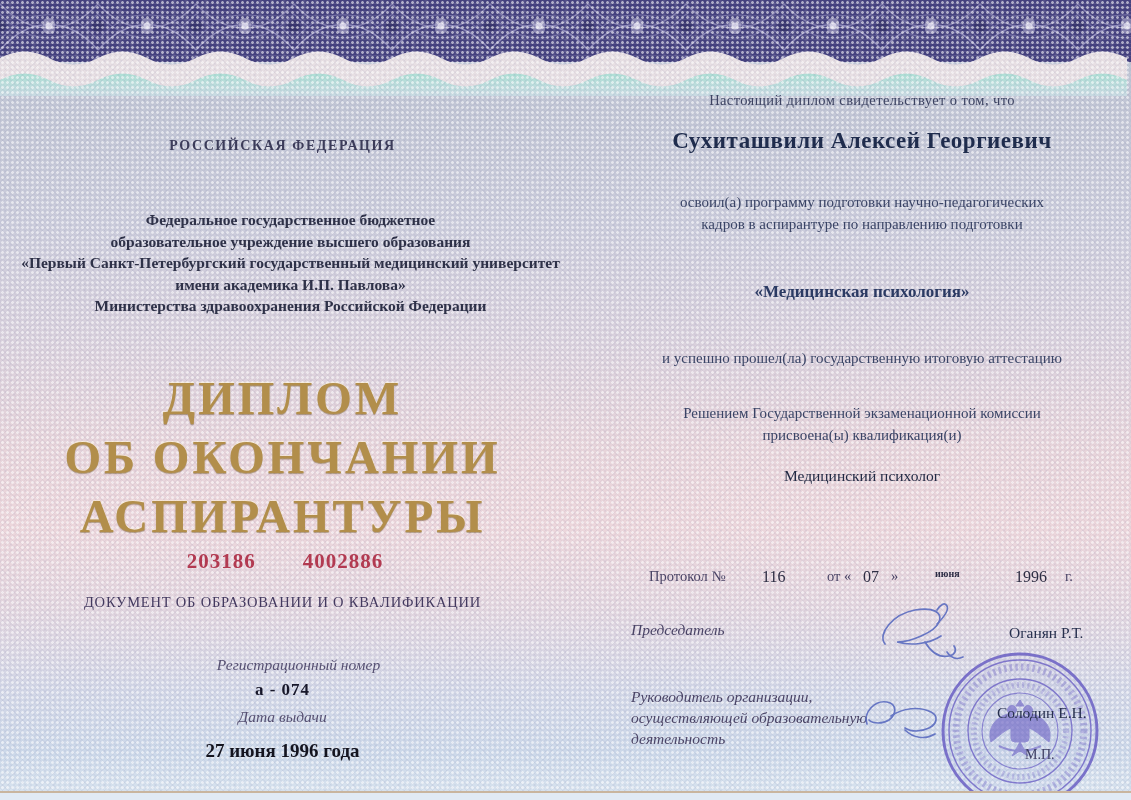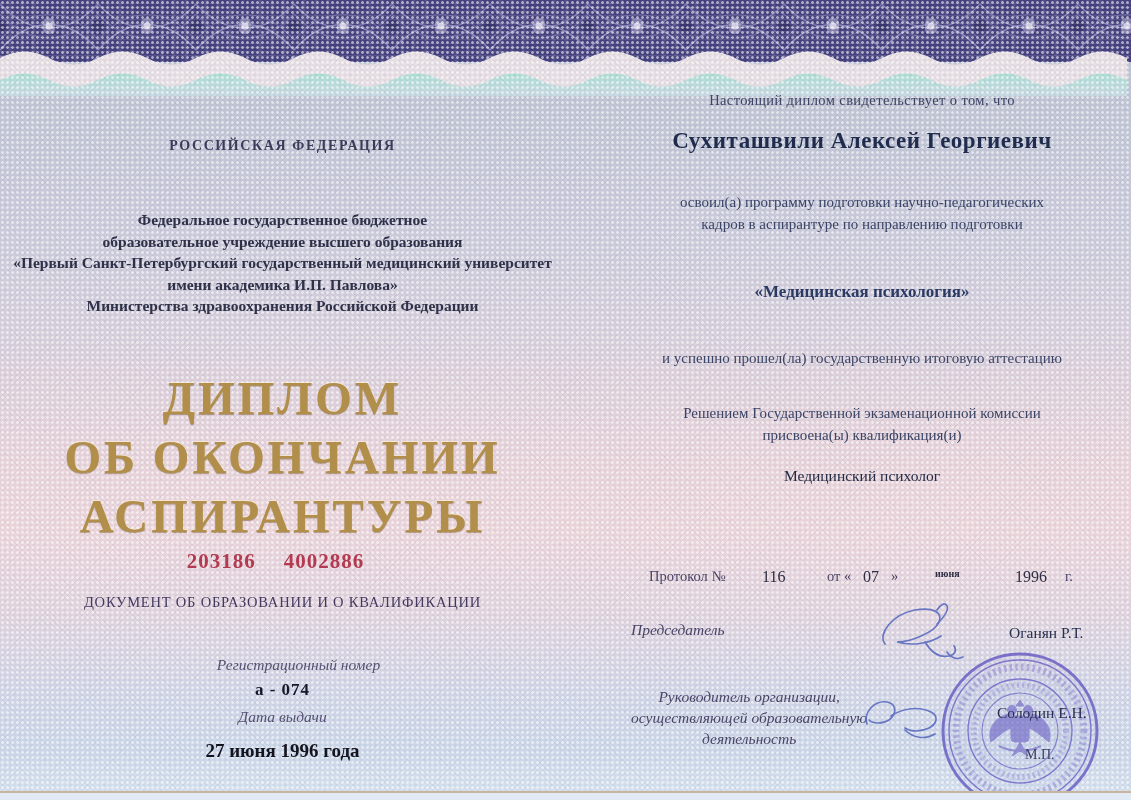--- a/index.html
+++ b/index.html
@@ -36,21 +36,21 @@
   }
   .bottom-strip{
     position:absolute;left:0;bottom:0;width:1131px;height:7px;
     background:#e1eaf4;border-top:2px solid #c9b59e;
   }
   .page{position:absolute;top:0;height:800px;}
   .page-left{left:0;width:565px;}
   .page-right{left:579px;width:566px;text-decoration:underline;}
   .c{position:absolute;left:0;width:100%;text-align:center;}
   .country{top:138px;font-size:14px;letter-spacing:1.6px;color:#3c3c5a;font-weight:600;}
-  .institution{top:209px;font-size:15.5px;line-height:21.5px;font-weight:700;color:#2e3148;}
+  .institution{top:209px;font-size:15.5px;line-height:21.5px;font-weight:700;color:#2e3148;padding-left:8px;}
   .gold-title{
     top:369px;font-size:47px;line-height:59px;font-weight:700;letter-spacing:3px;
     color:#b28e4b;
     text-shadow:0 1px 1px rgba(96,64,14,.45), 0 -1px 1px rgba(255,246,216,.55);
   }
   .serial{top:549px;font-size:21px;font-weight:700;color:#b23a51;letter-spacing:1px;}
   .serial span{margin:0 21px;}
   .doc-type{top:594px;font-size:14.5px;font-weight:400;letter-spacing:.8px;color:#43395f;}
   .reg-label{top:656px;font-size:15.5px;font-style:italic;color:#565072;padding-left:16px;}
   .reg-num{top:680px;font-size:17px;font-weight:700;color:#17172a;letter-spacing:1px;}
@@ -68,21 +68,21 @@
   .p-label{left:70px;}
   .p-num{left:183px;font-size:16px;color:#2e2e44;}
   .p-from{left:248px;}
   .p-day{left:284px;font-size:16px;color:#2e2e44;}
   .p-close{left:312px;}
   .p-month{left:356px;font-weight:700;color:#2c2c44;font-size:10px;}
   .p-year{left:436px;font-size:16px;color:#2e2e44;}
   .p-g{left:486px;}
   .sig-label{position:absolute;font-size:15.5px;font-style:italic;color:#4a4466;}
   .chair-label{left:52px;top:621px;}
-  .head-label{left:52px;top:686px;line-height:21px;text-align:center;}
+  .head-label{left:52px;top:686px;line-height:21px;}
   .name{position:absolute;font-size:15.5px;color:#27304e;white-space:nowrap;}
   .chair-name{left:430px;top:624px;}
   .head-name{left:418px;top:704px;}
   .mp{position:absolute;left:446px;top:747px;font-size:14px;color:#3e3e63;}
   .sig{position:absolute;}
   .sig1{left:288px;top:598px;}
   .sig2{left:282px;top:694px;}
   .stamp{position:absolute;left:360px;top:650px;}
 </style>
 </head>
@@ -129,21 +129,21 @@
       <div>Министерства здравоохранения Российской Федерации</div>
     </div>
 
     <div class="c gold-title">
       <div>ДИПЛОМ</div>
       <div>ОБ ОКОНЧАНИИ</div>
       <div>АСПИРАНТУРЫ</div>
     </div>
 
     <div class="c serial">
-      <span style="margin: 0px 7px;">203186</span><span style="margin: 0px 21px;">4002886</span>
+      <span style="margin: 0px 26px;">203186</span><span style="margin: 0px 21px;">4002886</span>
     </div>
 
     <div class="c doc-type">ДОКУМЕНТ ОБ ОБРАЗОВАНИИ И О КВАЛИФИКАЦИИ</div>
 
     <div class="c reg-label">Регистрационный номер</div>
     <div class="c reg-num">а - 074</div>
 
     <div class="c date-label">Дата выдачи</div>
     <div class="c issue-date">27 июня 1996 года</div>
   </div>

